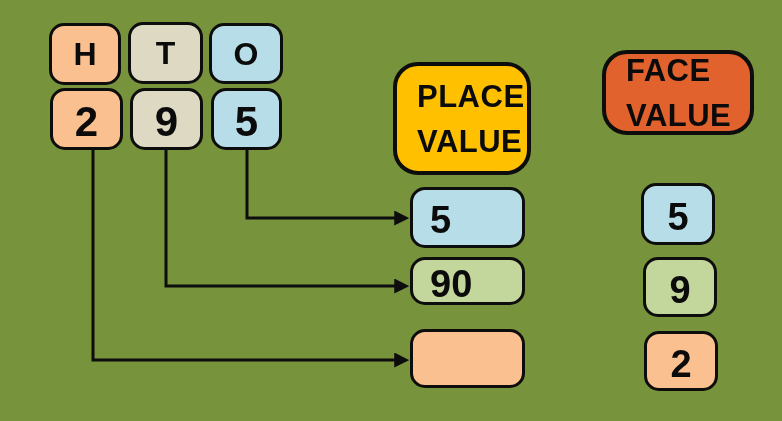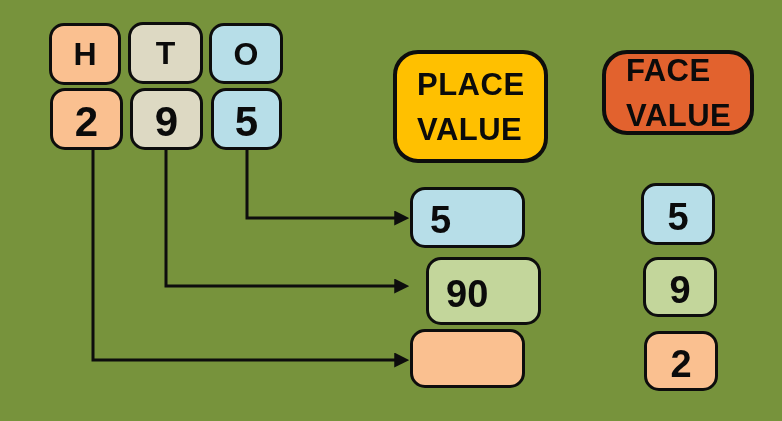--- a/index.html
+++ b/index.html
@@ -62,24 +62,24 @@
   </svg>
 
   <div class="cell letter c-peach" style="left:49px;top:23px;width:72px;height:62px">H</div>
   <div class="cell letter c-beige" style="left:128px;top:22px;width:75px;height:62px">T</div>
   <div class="cell letter c-blue" style="left:209px;top:23px;width:74px;height:61px">O</div>
 
   <div class="cell digit c-peach" style="left:50px;top:88px;width:73px;height:62px">2</div>
   <div class="cell digit c-beige" style="left:130px;top:88px;width:73px;height:62px">9</div>
   <div class="cell digit c-blue" style="left:211px;top:88px;width:71px;height:62px">5</div>
 
-  <div class="header c-yellow" style="left:393px;top:50px;width:155px;height:113px">PLACE VALUE</div>
+  <div class="header c-yellow" style="left:393px;top:62px;width:138px;height:113px">PLACE VALUE</div>
   <div class="header c-red" style="left:602px;top:50px;width:152px;height:85px">FACE VALUE</div>
 
   <div class="cell pv c-blue" style="left:410px;top:187px;width:115px;height:61px">5</div>
-  <div class="cell pv c-green" style="left:426px;top:257px;width:115px;height:68px">90</div>
+  <div class="cell pv c-green" style="left:410px;top:257px;width:115px;height:48px">90</div>
   <div class="cell pv c-peach" style="left:410px;top:329px;width:115px;height:59px"></div>
 
   <div class="cell fv c-blue" style="left:641px;top:183px;width:74px;height:62px">5</div>
   <div class="cell fv c-green" style="left:643px;top:257px;width:74px;height:60px">9</div>
   <div class="cell fv c-peach" style="left:644px;top:331px;width:74px;height:60px">2</div>
 
 </div>
 
 </body></html>

